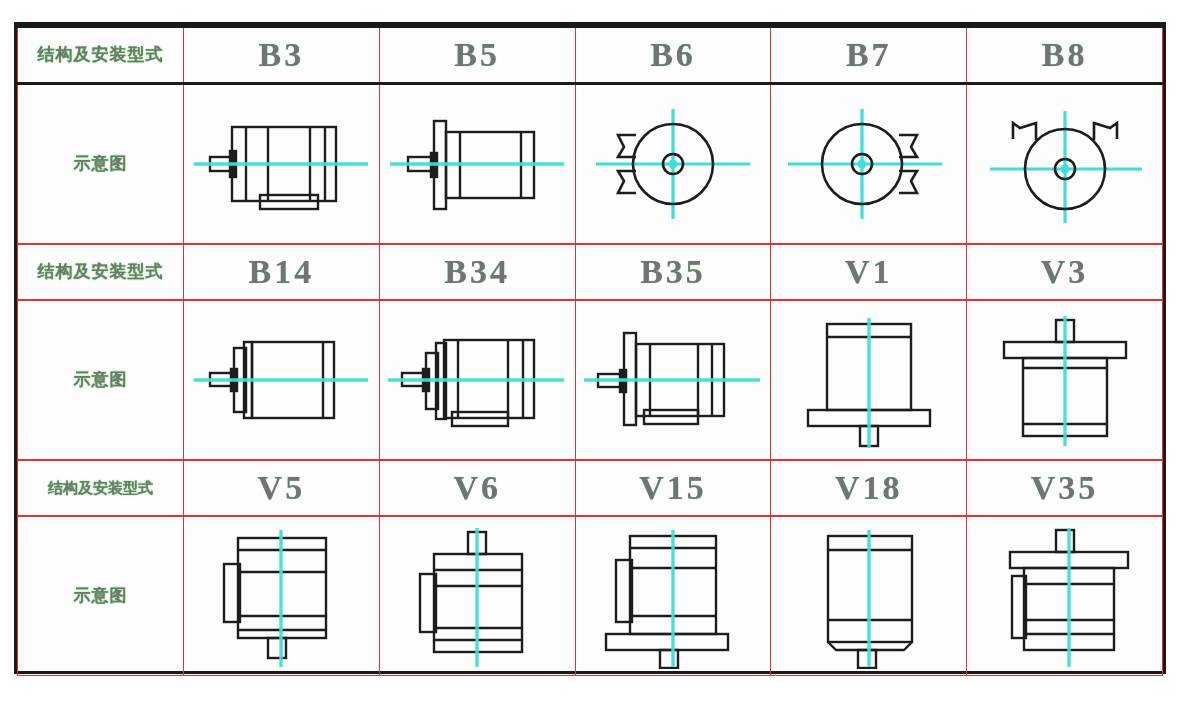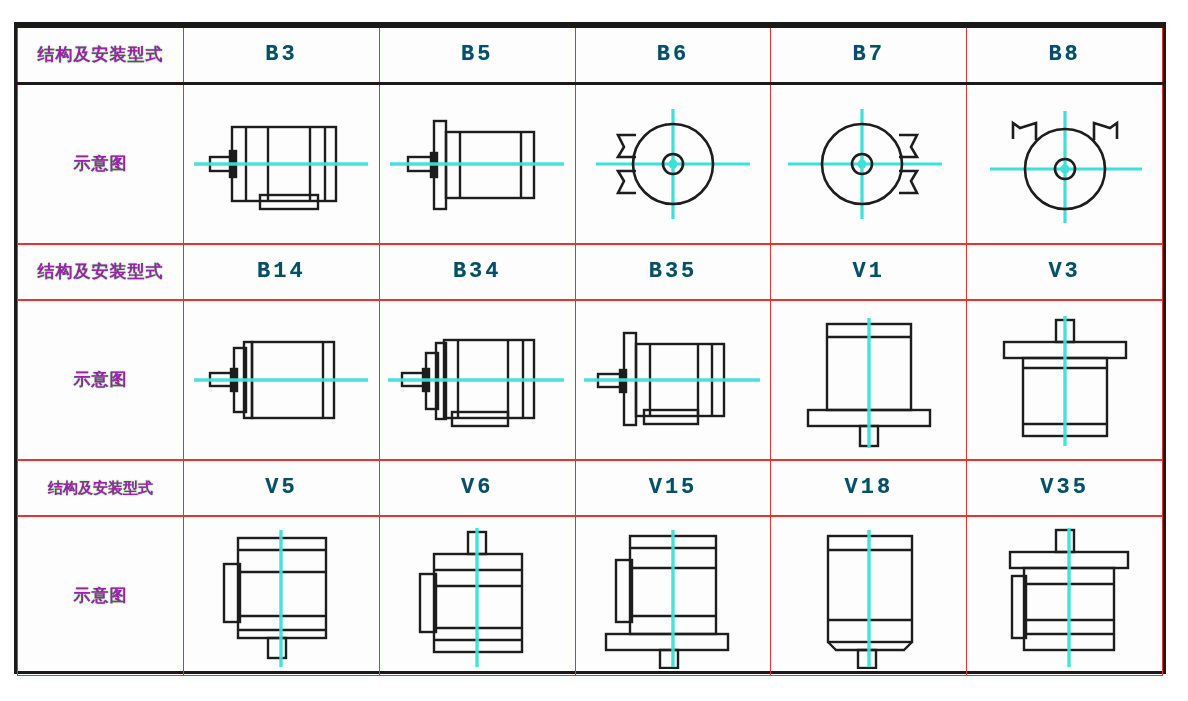--- a/index.html
+++ b/index.html
@@ -41,37 +41,37 @@
   }
   
   tr.hdr-row td { height: 54px; }
   tr.hdr-row.blk td { border-top: 3px solid #1a1a1a; border-bottom: 3px solid #1a1a1a; }
   tr.hdr-row.blk2 td { border-top: 2.5px solid #e8322f; border-bottom: 2.5px solid #e8322f; }
   tr.fig-row td { height: 158px; }
 
   col.label-col { width: 166px; }
 
   .cn-label {
-    color: #a21caf;
+    color: #737373;
     font-size: 17px;
     font-weight: 700;
     letter-spacing: 1px;
     line-height: 1;
     text-shadow: 0 0 1.5px rgba(22,224,22,.9);
     font-family: "DejaVu Sans", "Liberation Sans", sans-serif;
   }
   .cn-label.small { font-size: 15px; letter-spacing: 0px; }
   .type-label {
-    color: #0c4a6e;
-    font-size: 22px;
+    color: #737373;
+    font-size: 34px;
     font-weight: 600;
     letter-spacing: 3px;
     line-height: 1;
     text-shadow: 0 0 1px rgba(47,217,74,.7);
-    font-family: Liberation Mono, monospace;
+    font-family: Liberation Serif, serif;
   }
   .fig {
     display: block;
     margin: 0 auto;
   }
 </style>
 </head>
 <body>
 
 <div id="page">

